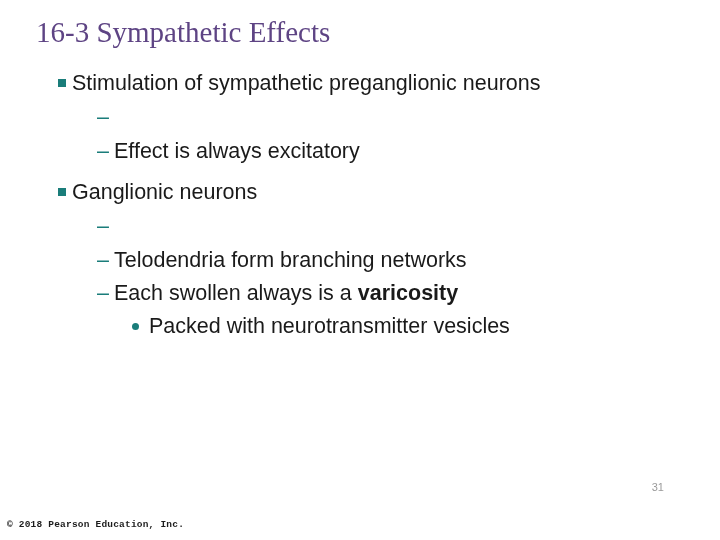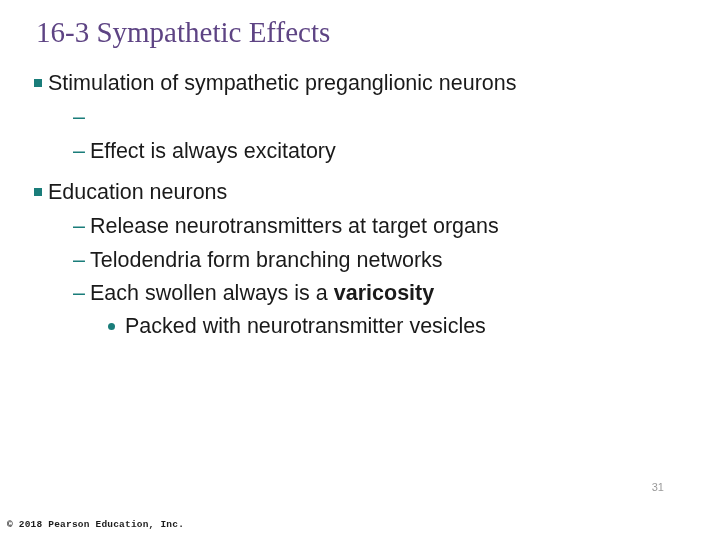--- a/index.html
+++ b/index.html
@@ -27,20 +27,21 @@
     white-space: nowrap;
     text-align: center;
   }
   .content {
     position: absolute;
     left: 0;
     top: 68px;
     right: 0;
     font-size: 21.5px;
     line-height: 31px;
+    padding-left: 24px;
   }
   .l1 {
     display: flex;
     align-items: flex-start;
     margin-left: 34px;
   }
   .sq {
     flex: none;
     width: 8px;
     height: 8px;
@@ -113,26 +114,25 @@
       <span class="dash">–</span>
     </div>
 
     <div class="l2 mt-sm">
       <span class="dash">–</span>
       <span class="txt">Effect is always excitatory</span>
     </div>
 
     <div class="l1 mt-lg">
       <span class="sq"></span>
-      <span class="txt">Education neurons</span>
+      <span class="txt">Ganglionic neurons</span>
     </div>
 
     <div class="l2 mt-sm">
       <span class="dash">–</span>
-      <span class="txt">Release neurotransmitters at target organs</span>
     </div>
 
     <div class="l2 mt-sm">
       <span class="dash">–</span>
       <span class="txt">Telodendria form branching networks</span>
     </div>
 
     <div class="l2 mt-xs">
       <span class="dash">–</span>
       <span class="txt"><span>Each swollen always is a </span><span class="bold-term">varicosity</span></span>

